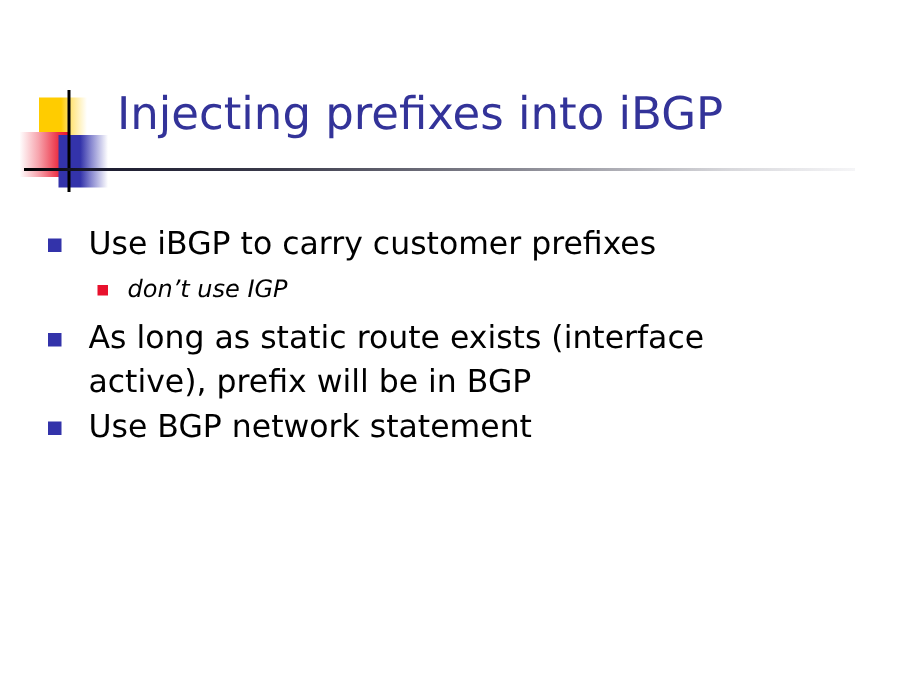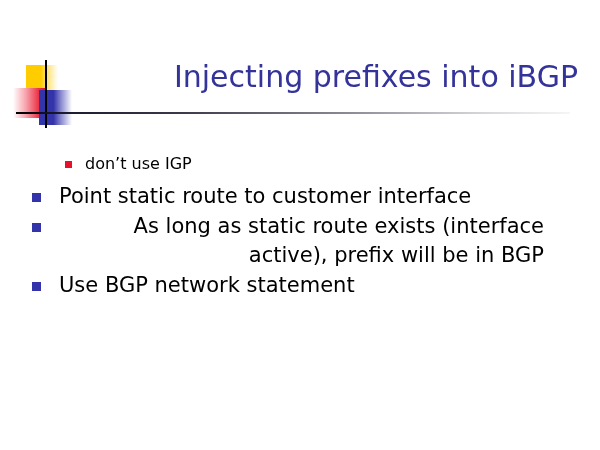--- a/index.html
+++ b/index.html
@@ -14,21 +14,20 @@
     font-family: "DejaVu Sans", sans-serif;
     position: relative;
   }
 
   #slide {
     position: absolute;
     top: 0; left: 0;
     width: 488px;
     height: 450px;
     background: #ffffff;
-    text-align: right;
   }
 
   
   #title-area {
     position: absolute;
     left: 0;
     top: 58px;
     width: 600px;
     height: 80px;
   }
@@ -133,50 +132,51 @@
     top: 8px;
     width: 7px;
     height: 7px;
     background: #E8112D;
   }
   .lvl2 .btext {
     margin-left: 23px;
     color: #000000;
     font-size: 16px;
     line-height: 22px;
+    font-style: italic;
   }
 </style>
 </head>
 <body>
 
 <div id="slide">
 
   <div id="title-area">
 
     <div class="deco" id="deco-yellow"></div>
     <div class="deco" id="deco-red"></div>
     <div class="deco" id="deco-blue"></div>
     <div class="deco" id="deco-vline"></div>
     <div class="deco" id="deco-hline"></div>
 
     <div id="slide-title">Injecting prefixes into iBGP</div>
   </div>
 
   <div id="body-area">
 
+    <div class="bullet-row lvl1">
+      <span class="marker"></span>
+      <span class="btext">Use iBGP to carry customer prefixes</span>
+    </div>
 
     <div class="bullet-row lvl2">
       <span class="marker"></span>
       <span class="btext">don’t use IGP</span>
     </div>
 
-    <div class="bullet-row lvl1">
-      <span class="marker"></span>
-      <span class="btext">Point static route to customer interface</span>
-    </div>
 
     <div class="bullet-row lvl1">
       <span class="marker"></span>
       <span class="btext">As long as static route exists (interface active), prefix will be in BGP</span>
     </div>
 
     <div class="bullet-row lvl1">
       <span class="marker"></span>
       <span class="btext">Use BGP network statement</span>
     </div>

